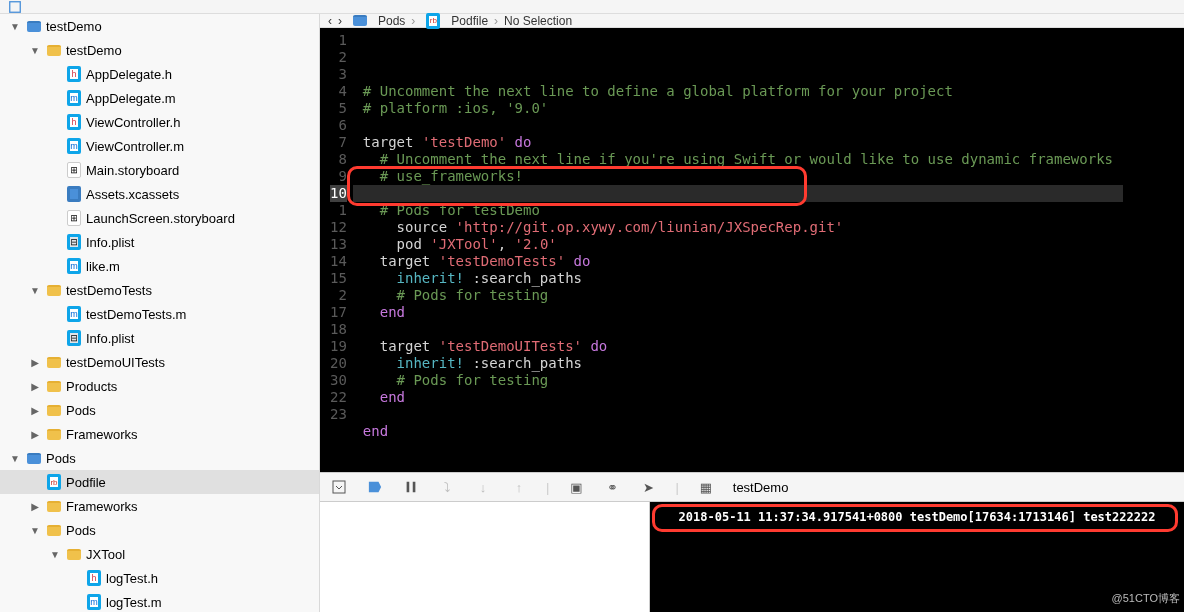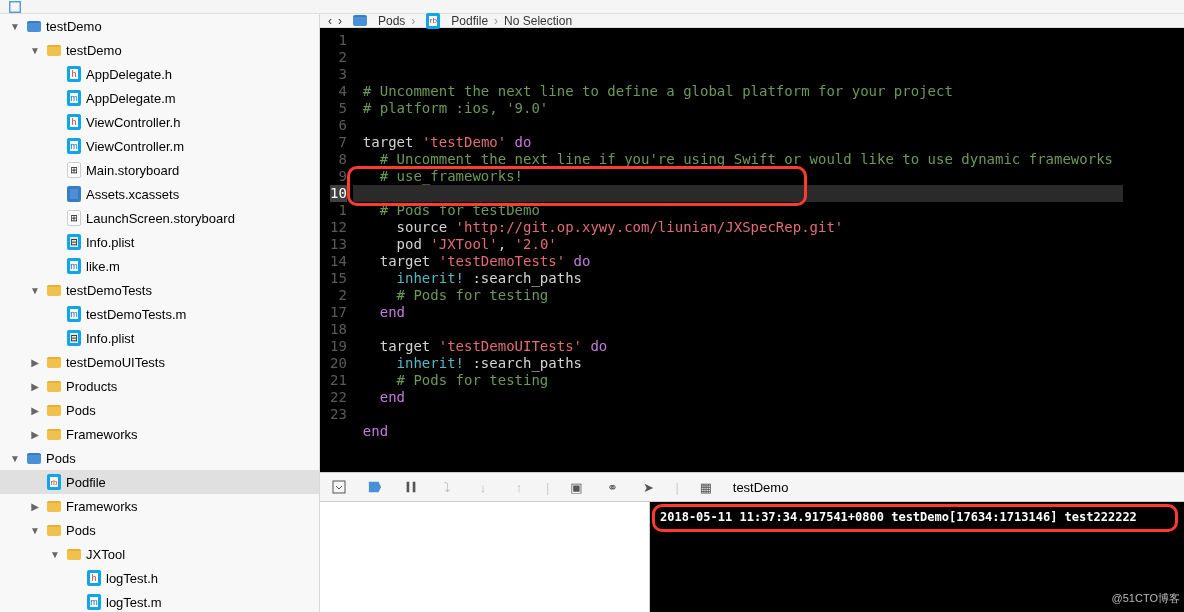--- a/index.html
+++ b/index.html
@@ -35,21 +35,21 @@
 .code .line { height: 17px; }
 .cm-comment { color: #6a9955; }
 .cm-keyword { color: #c678dd; }
 .cm-ident { color: #56b6c2; }
 .cm-string { color: #e06c75; }
 .cm-plain { color: #d4d4d4; }
 .highlight-line { background: #2a2a2a; position: absolute; left: 0; right: 0; height: 17px; z-index: 0; }
 .red-box { position: absolute; border: 3px solid #ff3b30; border-radius: 10px; z-index: 5; pointer-events: none; }
 .debug-bar { height: 30px; background: #f5f5f5; border-top: 1px solid #ccc; border-bottom: 1px solid #ccc; display: flex; align-items: center; padding: 0 10px; gap: 18px; }
 .debug-bar .dico { width: 18px; height: 18px; display: inline-flex; align-items: center; justify-content: center; color: #555; }
-.console-split { display: flex; height: 110px; }
+.console-split { display: flex; height: 110px; text-align: center; }
 .console-left { width: 330px; background: #fff; border-right: 1px solid #ccc; }
 .console-right { flex: 1; background: #000; color: #fff; font-family: "Menlo", monospace; font-size: 12px; padding: 8px 10px; position: relative; }
 .watermark { position: absolute; right: 4px; bottom: 6px; font-size: 11px; color: #bbb; }
 </style>
 </head>
 <body>
 
 <div class="toolbar-top">
   <svg viewBox="0 0 16 16">
       <rect x="2" y="2" width="12" height="12" fill="none" stroke="#4a90d9" stroke-width="1.5"></rect>
@@ -267,21 +267,21 @@
           <div>1</div>
           <div>12</div>
           <div>13</div>
           <div>14</div>
           <div>15</div>
           <div>2</div>
           <div>17</div>
           <div>18</div>
           <div>19</div>
           <div>20</div>
-          <div>21</div>
+          <div>30</div>
           <div>22</div>
           <div>23</div>
         </div>
       <div class="code" id="code">
         <div class="red-box" style="top:138px;left:-6px;width:460px;height:40px;"></div>
       <div class="line"><span class="cm-comment"># Uncomment the next line to define a global platform for your project</span></div><div class="line"><span class="cm-comment"># platform :ios, '9.0'</span></div><div class="line">&nbsp;</div><div class="line"><span class="cm-plain">target </span><span class="cm-string">'testDemo'</span><span class="cm-keyword"> do</span></div><div class="line"><span class="cm-comment">  # Uncomment the next line if you're using Swift or would like to use dynamic frameworks</span></div><div class="line"><span class="cm-comment">  # use_frameworks!</span></div><div class="line">&nbsp;</div><div class="line"><span class="cm-comment">  # Pods for testDemo</span></div><div class="line"><span class="cm-plain">    source </span><span class="cm-string">'http://git.op.xywy.com/liunian/JXSpecRep.git'</span></div><div class="highlight-line" style="top: 157px;"></div><div class="line"><span class="cm-plain">    pod </span><span class="cm-string">'JXTool'</span><span class="cm-plain">, </span><span class="cm-string">'2.0'</span></div><div class="line"><span class="cm-plain">  target </span><span class="cm-string">'testDemoTests'</span><span class="cm-keyword"> do</span></div><div class="line"><span class="cm-ident">    inherit! </span><span class="cm-plain">:search_paths</span></div><div class="line"><span class="cm-comment">    # Pods for testing</span></div><div class="line"><span class="cm-keyword">  end</span></div><div class="line">&nbsp;</div><div class="line"><span class="cm-plain">  target </span><span class="cm-string">'testDemoUITests'</span><span class="cm-keyword"> do</span></div><div class="line"><span class="cm-ident">    inherit! </span><span class="cm-plain">:search_paths</span></div><div class="line"><span class="cm-comment">    # Pods for testing</span></div><div class="line"><span class="cm-keyword">  end</span></div><div class="line">&nbsp;</div><div class="line"><span class="cm-keyword">end</span></div><div class="line">&nbsp;</div><div class="line">&nbsp;</div></div>
     </div>
 
     <div class="debug-bar">
       <span class="dico">

